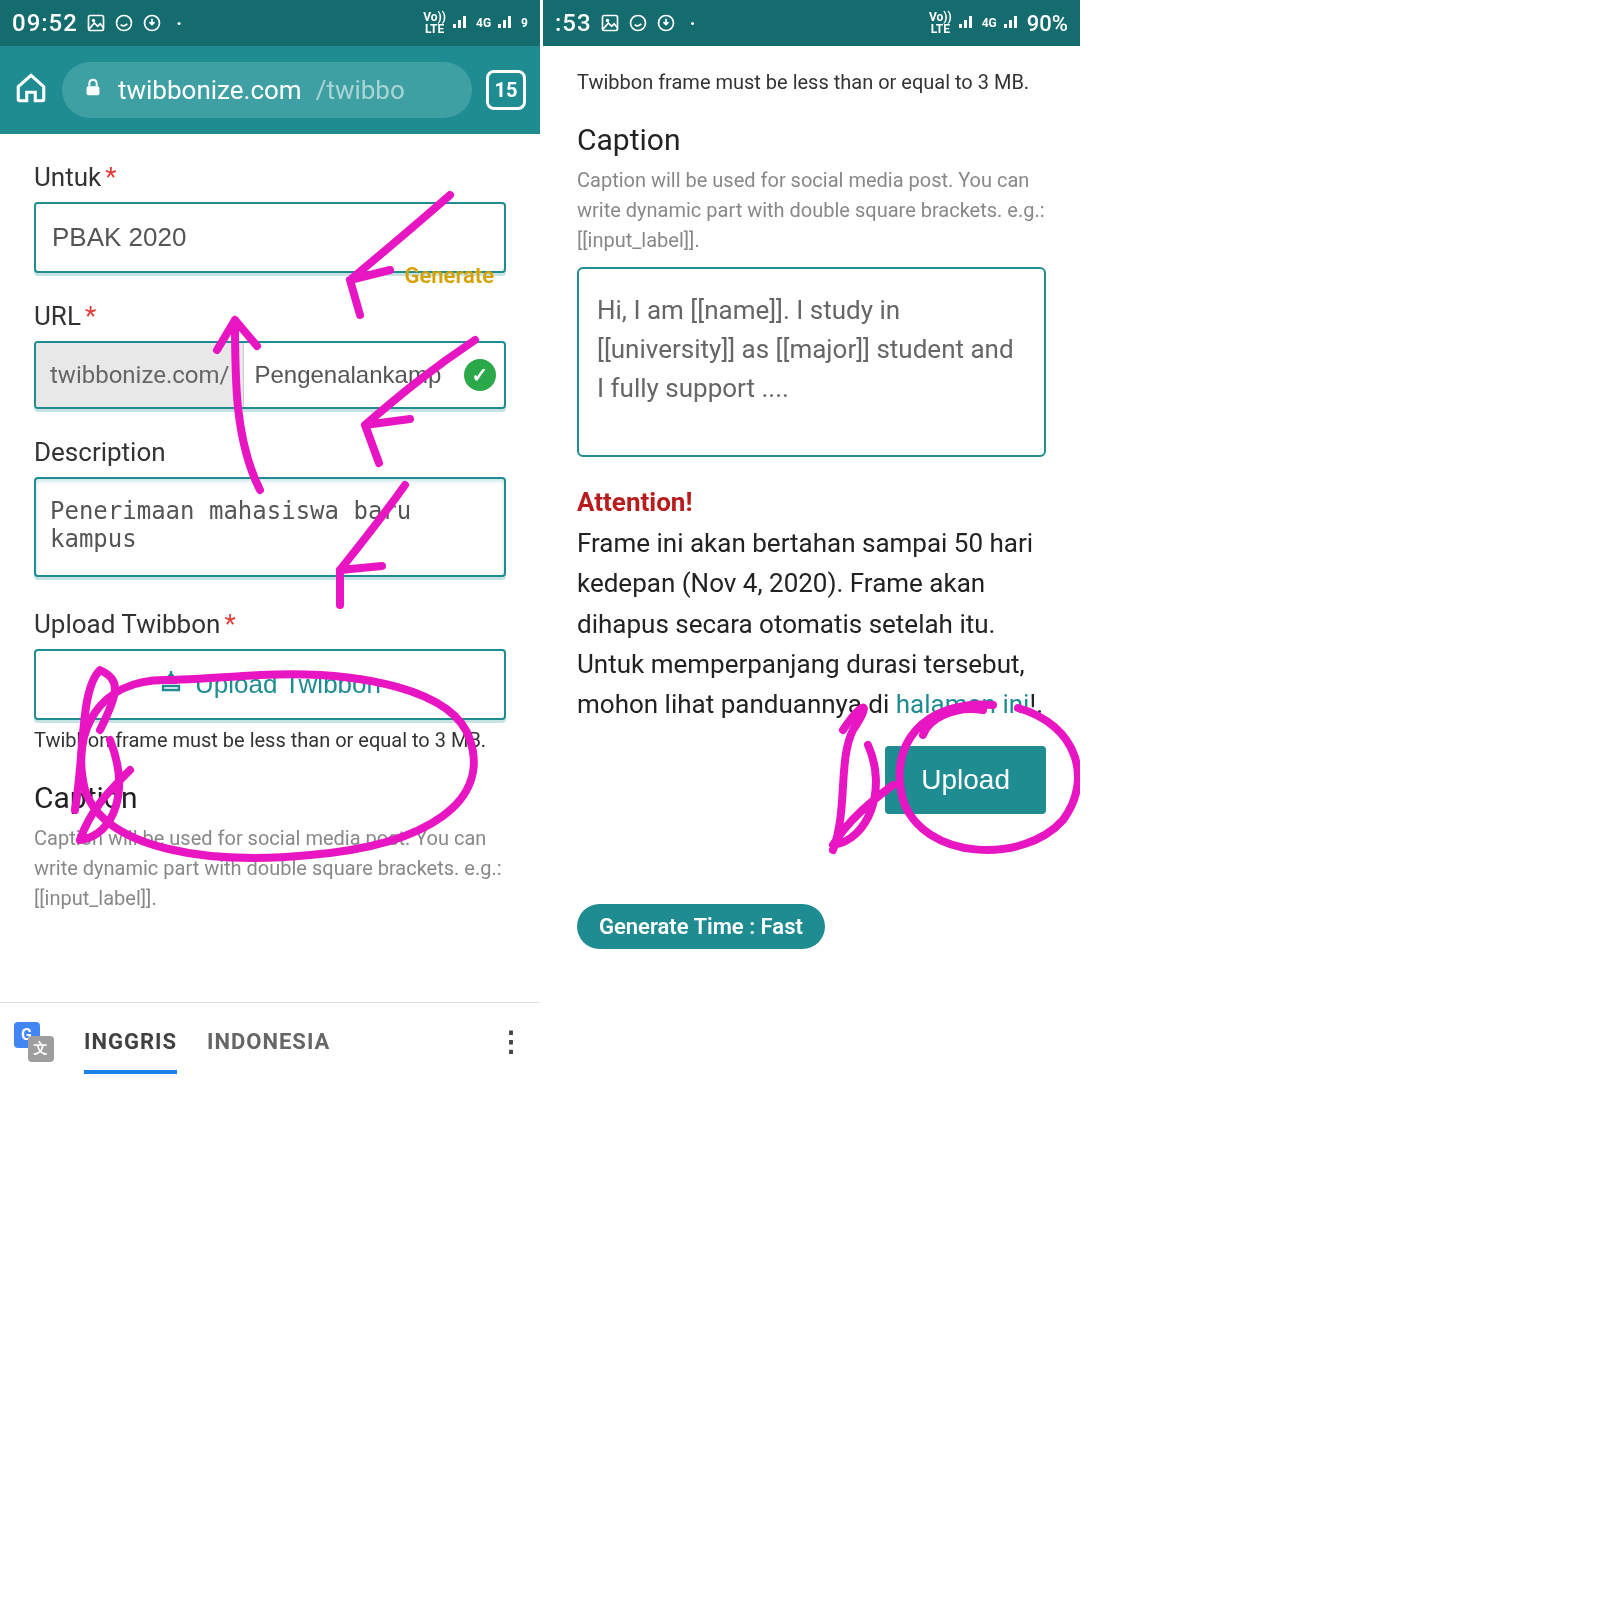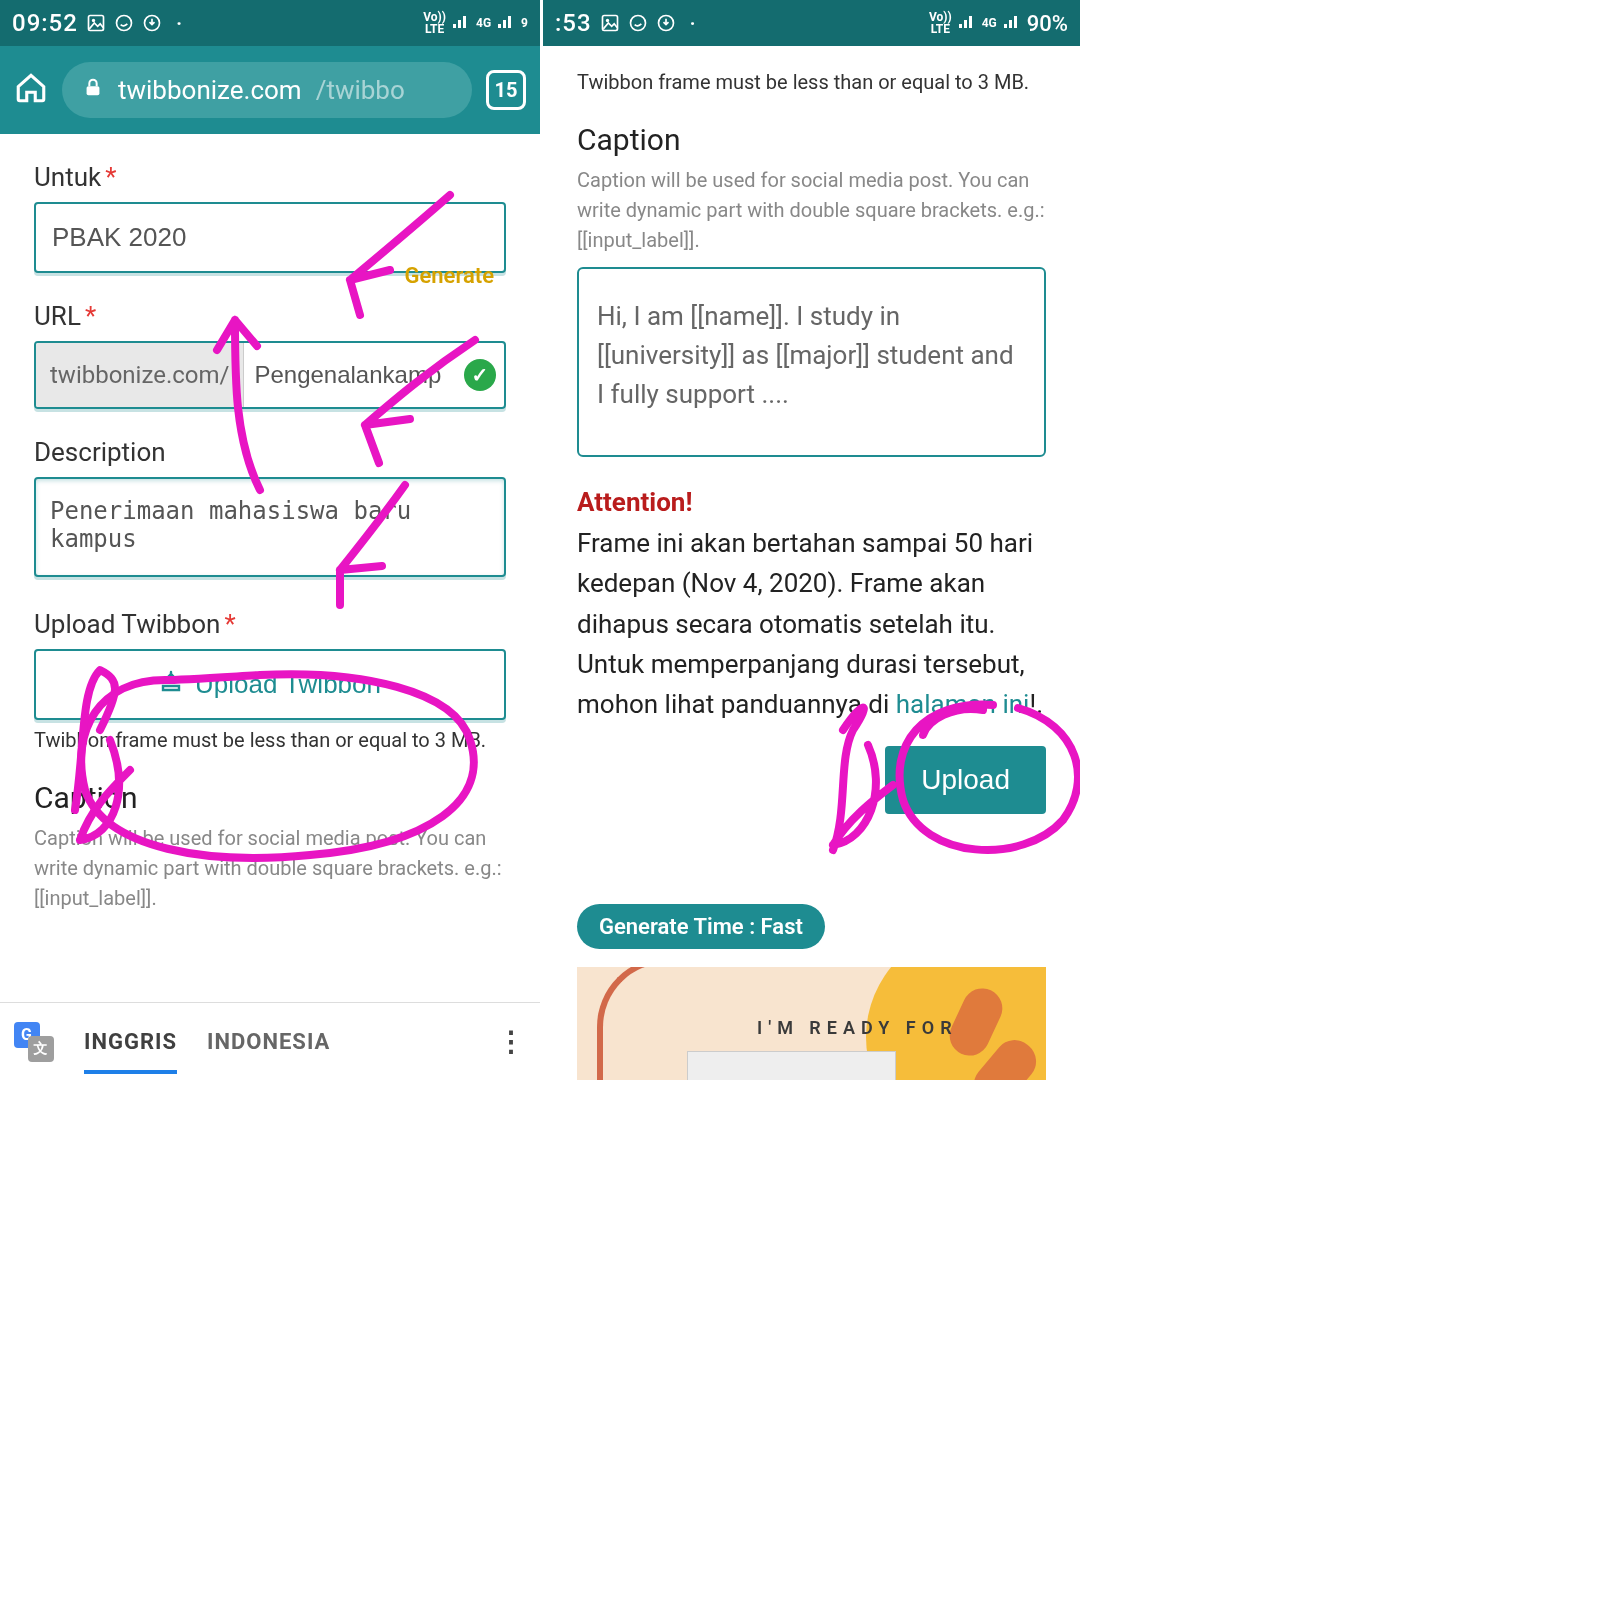--- a/index.html
+++ b/index.html
@@ -152,21 +152,21 @@
   .lang-other { color:#666; }
   .kebab { margin-left:auto; font-size:28px; color:#444; }
 
   
   .cap-area {
     width:100%;
     border:2px solid #1e8c91;
     border-radius:6px;
     font-size:26px;
     color:#666;
-    padding:28px 18px;
+    padding:22px 18px;
     min-height:190px;
     line-height:1.5;
   }
   .attention-head { color:#b91c1c; font-size:26px; font-weight:700; margin-top:30px; }
   .attention-body { font-size:26px; color:#222; line-height:1.55; margin-top:6px;}
   .attention-body a { color:#1e8c91; text-decoration:none; }
   .create-btn {
     background:#1e8c91; color:#fff;
     font-size:28px; font-weight:400;
     border:none; padding:18px 36px;
@@ -376,28 +376,20 @@
     <div class="attention-head">Attention!</div>
     <div class="attention-body">
       <span>Frame ini akan bertahan sampai 50 hari kedepan (Nov 4, 2020). Frame akan dihapus secara otomatis setelah itu. Untuk memperpanjang durasi tersebut, mohon lihat panduannya di </span><a href="#">halaman ini</a><span>!.</span>
     </div>
 
     <button class="create-btn">Upload</button>
 
     <div style="clear:both;"></div>
     <span class="gen-badge">Generate Time :  Fast</span>
 
-    <div class="banner">
-      <div class="arc"></div>
-      <div class="orange"></div>
-      <div class="blob" style="right:50px; top:20px; width:40px; height:70px; transform:rotate(25deg);"></div>
-      <div class="blob" style="right:20px; top:70px; width:42px; height:72px; transform:rotate(40deg);"></div>
-      <div class="txt">I'M READY FOR</div>
-      <div class="inner"></div>
-    </div>
   </div>
 
   <div class="scribble" style="top:690px; left:290px;">
     <svg width="260" height="200">
       <path class="pink" d="M160 15 C90 10 55 55 70 110 90 170 190 175 230 130 260 90 245 35 185 18 M150 20 C120 15 95 30 90 45"></path>
       <path class="pink" d="M10 40 C30 10 40 10 20 40 5 70 15 120 0 160 M35 55 C55 100 35 150 0 155 M0 155 C15 130 40 110 60 95"></path>
     </svg>
   </div>
 </div>
 

